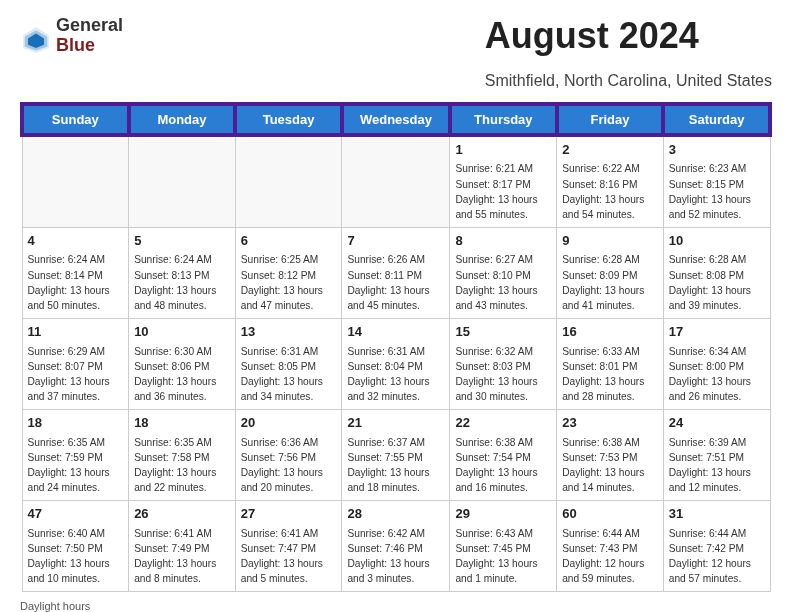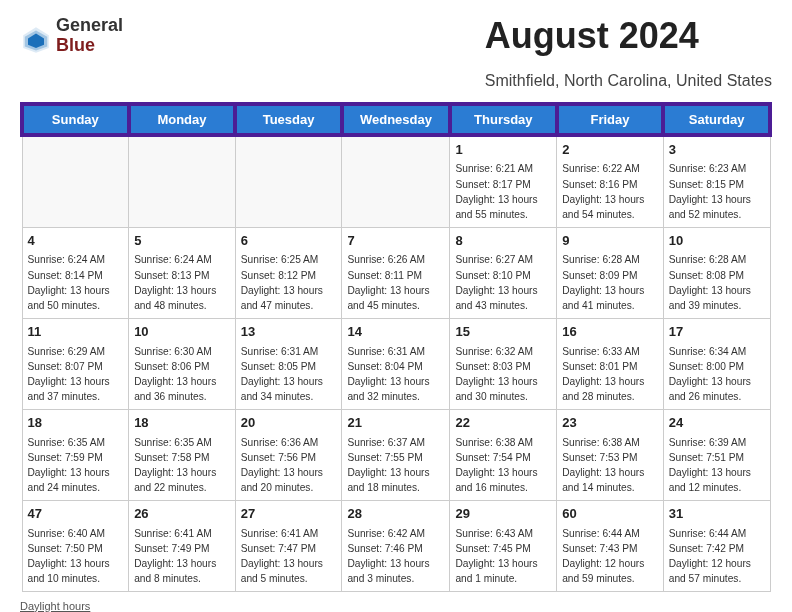--- a/index.html
+++ b/index.html
@@ -84,21 +84,20 @@
     .day-info {
       color: #333;
       font-size: 10.2px;
       line-height: 1.5;
     }
     .footer-note {
       margin-top: 8px;
       font-size: 11px;
       color: #555;
       text-align: left;
-      text-decoration: underline;
     }
   </style>
 </head>
 <body>
 
 <div class="header-area">
   <div class="logo">
     <svg class="logo-icon" viewBox="0 0 40 40" xmlns="http://www.w3.org/2000/svg">
       <polygon points="20,4 36,14 36,30 20,36 4,30 4,14" fill="#1a6fba" opacity="0.15"></polygon>
       <polygon points="20,8 34,16 34,28 20,33 6,28 6,16" fill="#1a6fba" opacity="0.3"></polygon>

